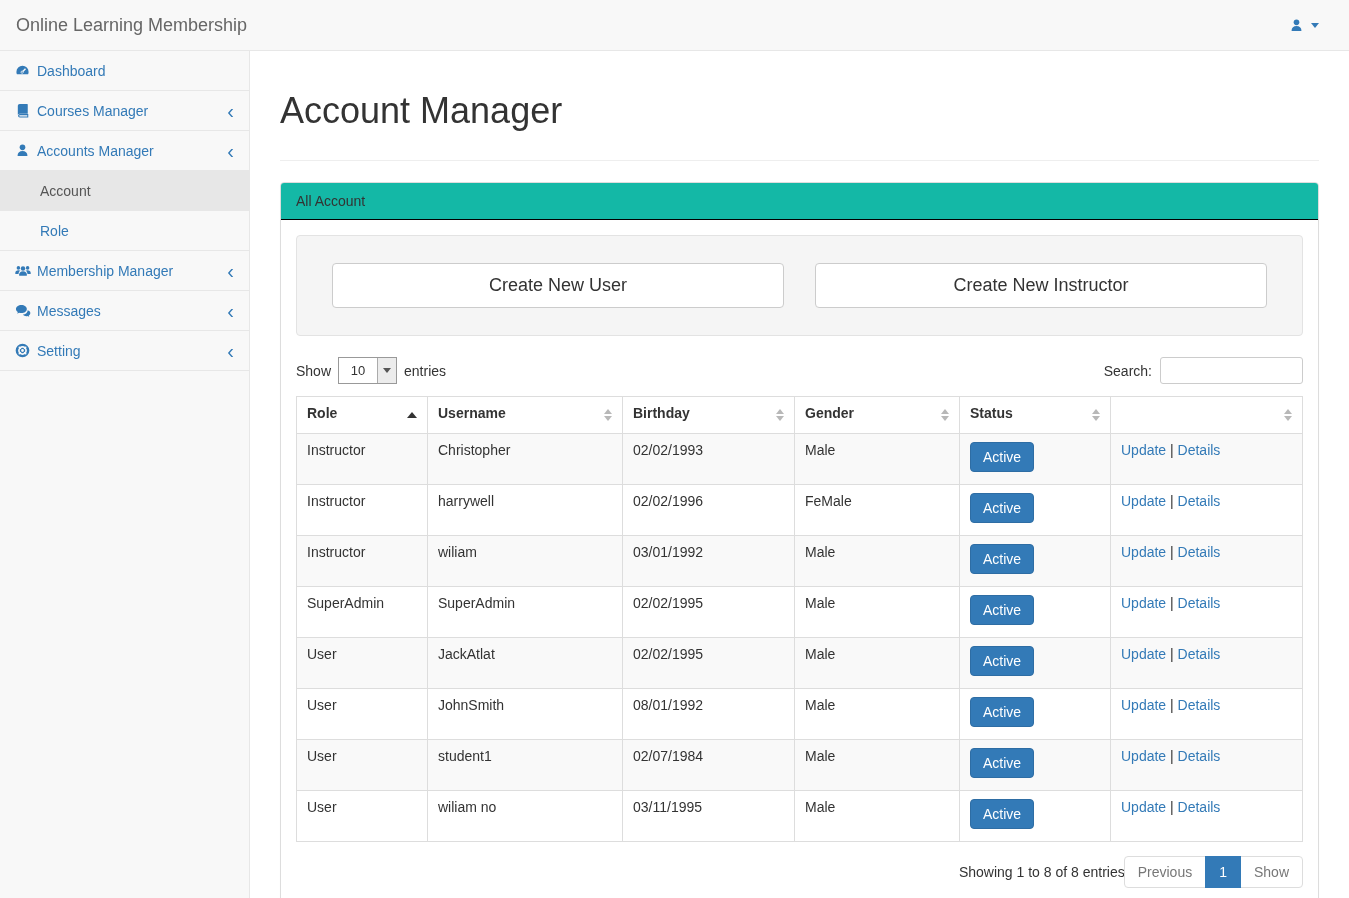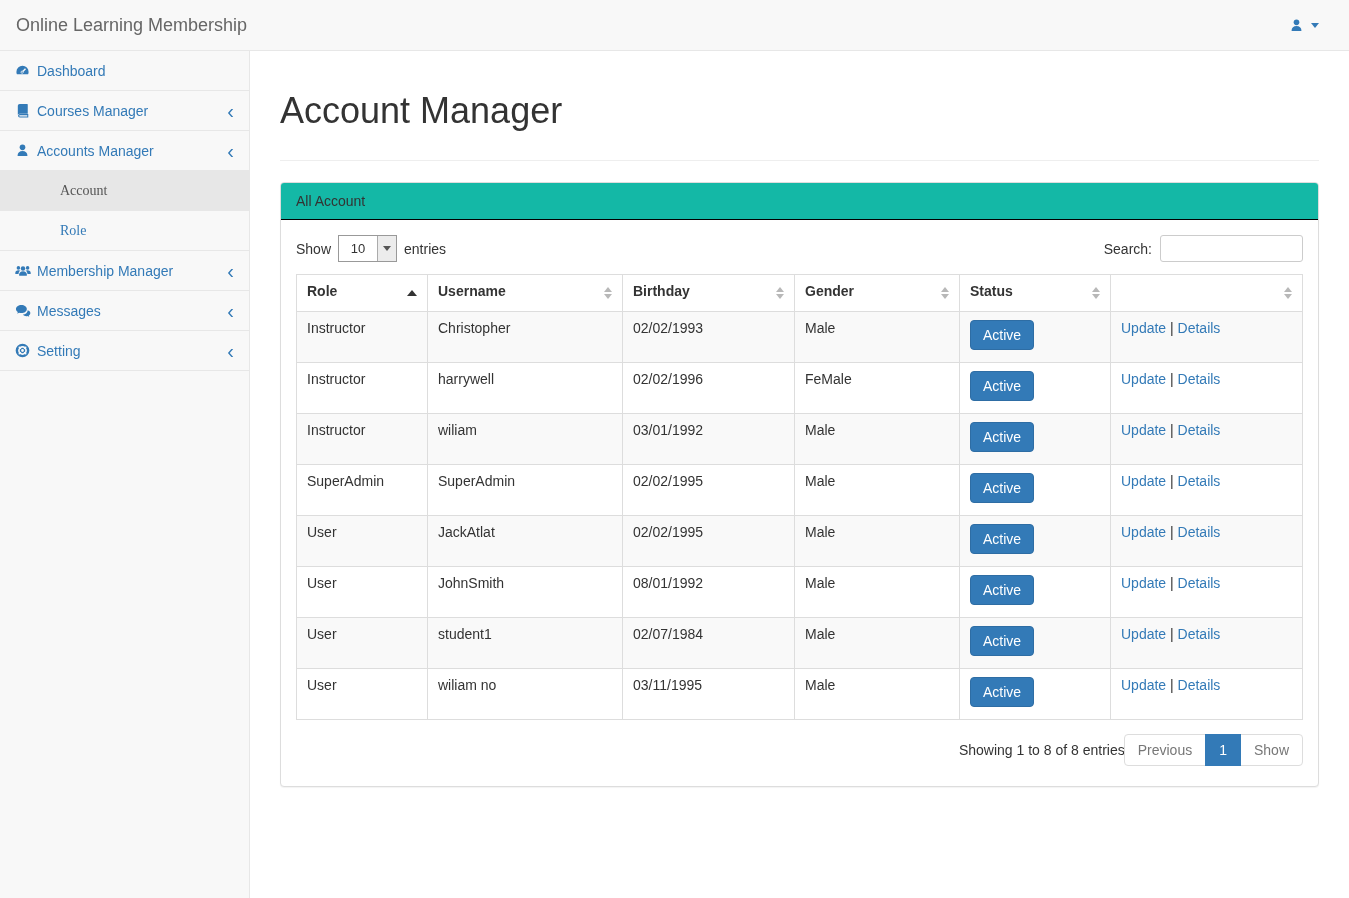--- a/index.html
+++ b/index.html
@@ -20,21 +20,21 @@
   
   .layout { display:flex; height:847px; }
   .sidebar { width:250px; background:#f8f8f8; border-right:1px solid #e7e7e7; flex:none; }
   .sidebar ul { margin:0; padding:0; list-style:none;text-align:right; }
   .side-item {
     display:flex; align-items:center; height:40px; padding:0 15px;
     border-bottom:1px solid #e7e7e7; color:#337ab7; font-size:14px; cursor:pointer;
   }
   .side-item .icon { width:22px; display:inline-flex; align-items:center; color:#337ab7; flex:none; }
   .side-item .chevron { margin-left:auto; font-size:20px; line-height:14px; color:#337ab7; font-weight:400; }
-  .side-item.sub { padding-left:60px;font-family:Liberation Serif, serif; }
+  .side-item.sub { padding-left:40px; }
   .side-item.sub.active { background:#e7e7e7; color:#555; }
   
   .main { flex:1; padding:0 30px; overflow:hidden; }
   h1.page-title {
     font-size:36px; font-weight:400; color:#333;
     margin:39px 0 0 0; padding-bottom:28px; border-bottom:1px solid #eee;
   }
   .panel {
     margin-top:21px; border:1px solid #ddd; border-radius:4px; background:#fff;
     box-shadow:0 1px 1px rgba(0,0,0,.05);
@@ -195,20 +195,24 @@
     </ul>
   </div>
 
   <div class="main">
     <h1 class="page-title">Account Manager</h1>
 
     <div class="panel">
       <div class="panel-heading">All Account</div>
       <div class="panel-body">
 
+        <div class="well">
+          <button class="btn-create">Create New User</button>
+          <button class="btn-create">Create New Instructor</button>
+        </div>
 
         <div class="controls">
           <div class="length-ctl">
             <span>Show</span>
             <span class="select-box">
               <span class="select-value">10</span>
               <span class="select-caret">
                   <i></i>
                 </span>
             </span>

